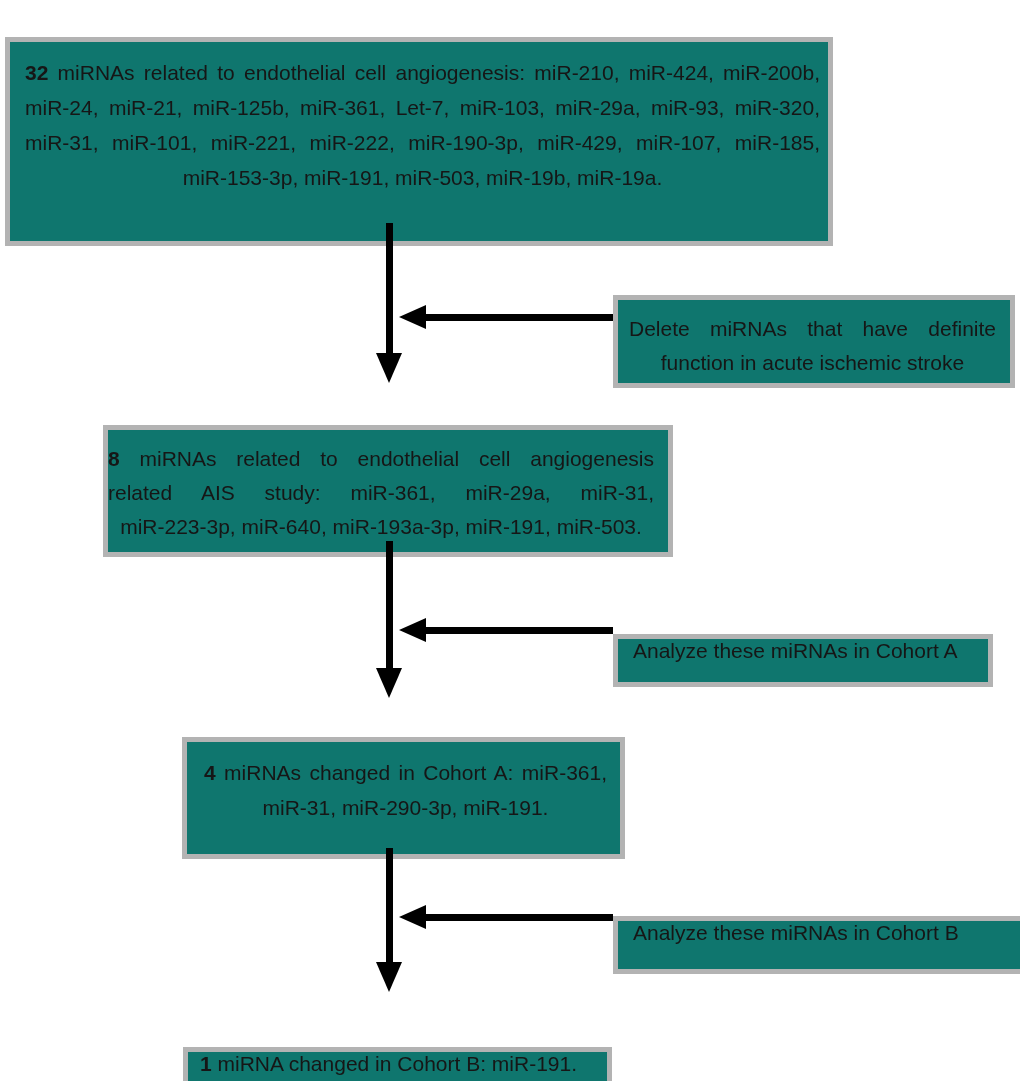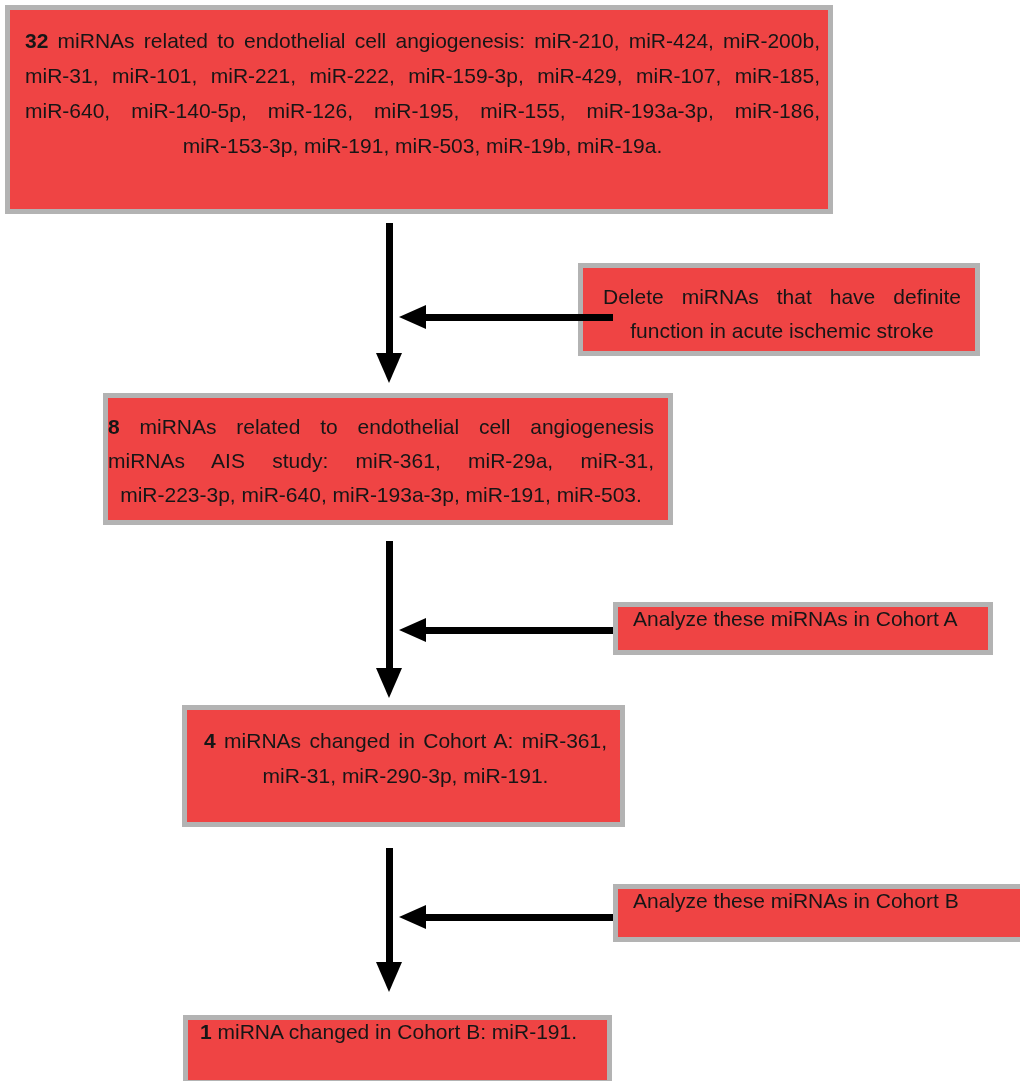--- a/index.html
+++ b/index.html
@@ -9,22 +9,23 @@
     height: 1081px;
     background: #ffffff;
     font-family: "Liberation Sans", "DejaVu Sans", sans-serif;
     color: #161616;
     overflow: hidden;
   }
   .box {
     position: absolute;
     box-sizing: border-box;
     border: 5px solid #b3b3b3;
-    background: #ef4444;
+    background: #0f766e;
     font-size: 21px;
+    margin-top: 32px;
   }
   .mainbox { line-height: 35px; }
   .jl { text-align: justify; text-align-last: justify; text-justify: inter-word; }
   .ll { text-align: center; }
   .count { font-weight: 700; }
   .vcenter { display: flex; align-items: flex-start; }
   .vline { position: absolute; width: 7px; background: #000000; }
   .vhead {
     position: absolute; width: 0; height: 0;
     border-left: 13px solid transparent;
@@ -39,39 +40,39 @@
     border-right: 27px solid #000000;
   }
 </style>
 </head>
 <body>
 
 <div id="canvas">
 
   <div class="box mainbox" style="left:5px; top:5px; width:828px; height:209px; padding:13px 8px 0 15px;">
     <div class="jl"><span class="count">32</span><span> miRNAs related to endothelial cell angiogenesis: miR-210, miR-424, miR-200b,</span></div>
-    <div class="jl">miR-31, miR-101, miR-221, miR-222, miR-159-3p, miR-429, miR-107, miR-185,</div>
-    <div class="jl">miR-640, miR-140-5p, miR-126, miR-195, miR-155, miR-193a-3p, miR-186,</div>
+    <div class="jl">miR-24, miR-21, miR-125b, miR-361, Let-7, miR-103, miR-29a, miR-93, miR-320,</div>
+    <div class="jl">miR-31, miR-101, miR-221, miR-222, miR-190-3p, miR-429, miR-107, miR-185,</div>
     <div class="ll">miR-153-3p, miR-191, miR-503, miR-19b, miR-19a.</div>
   </div>
 
   <div class="vline" style="left:386px; top:223px; height:131px;"></div>
   <div class="vhead" style="left:376px; top:353px;"></div>
 
-  <div class="box" style="left:578px; top:263px; width:402px; height:93px; padding:12px 14px 0 20px; line-height:34px;">
+  <div class="box" style="left:613px; top:263px; width:402px; height:93px; padding:12px 14px 0 11px; line-height:34px;">
     <div class="jl">Delete miRNAs that have definite</div>
     <div class="ll">function in acute ischemic stroke</div>
   </div>
 
   <div class="hhead" style="left:399px; top:305px;"></div>
   <div class="hline" style="left:425px; top:314px; width:188px;"></div>
 
   <div class="box" style="left:103px; top:393px; width:570px; height:132px; padding:12px 14px 0 0; line-height:34px;">
     <div class="jl"><span class="count">8</span><span> miRNAs related to endothelial cell angiogenesis</span></div>
-    <div class="jl">miRNAs AIS study: miR-361, miR-29a, miR-31,</div>
+    <div class="jl">related AIS study: miR-361, miR-29a, miR-31,</div>
     <div class="ll">miR-223-3p, miR-640, miR-193a-3p, miR-191, miR-503.</div>
   </div>
 
   <div class="vline" style="left:386px; top:541px; height:128px;"></div>
   <div class="vhead" style="left:376px; top:668px;"></div>
 
   <div class="box vcenter" style="left:613px; top:602px; width:380px; height:53px; padding-left:15px;">
     <span>Analyze these miRNAs in Cohort A</span>
   </div>
 

